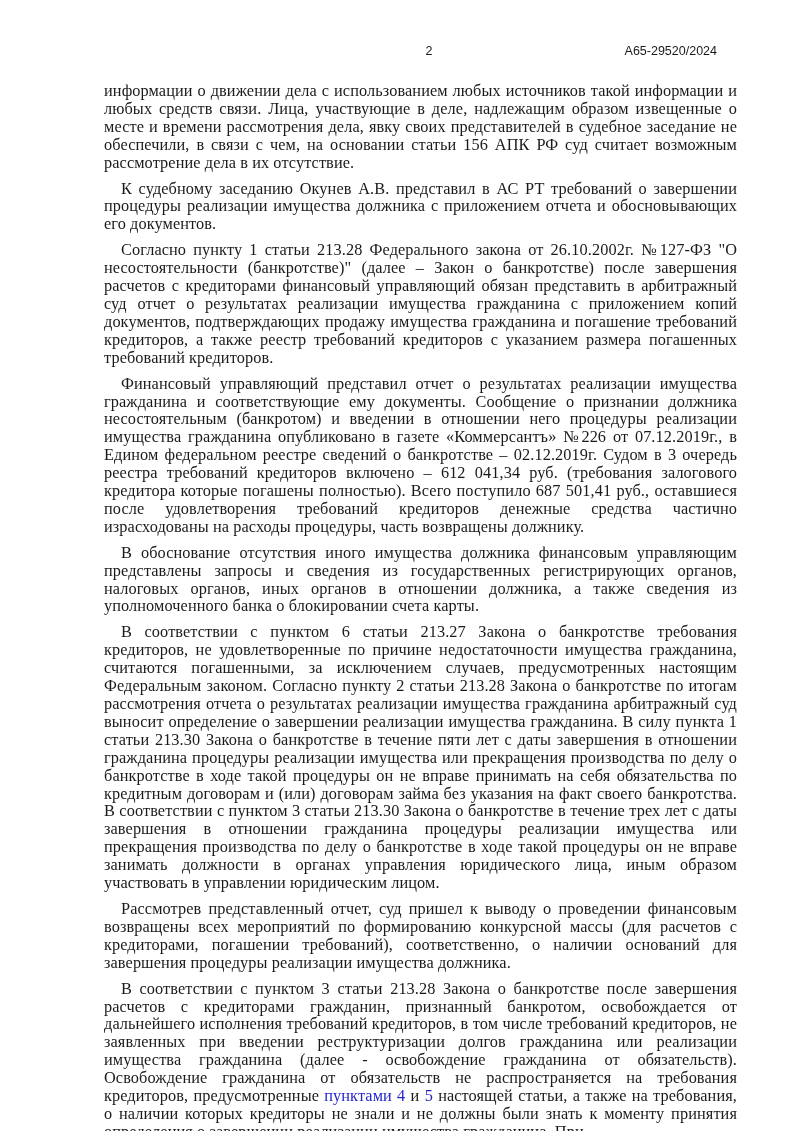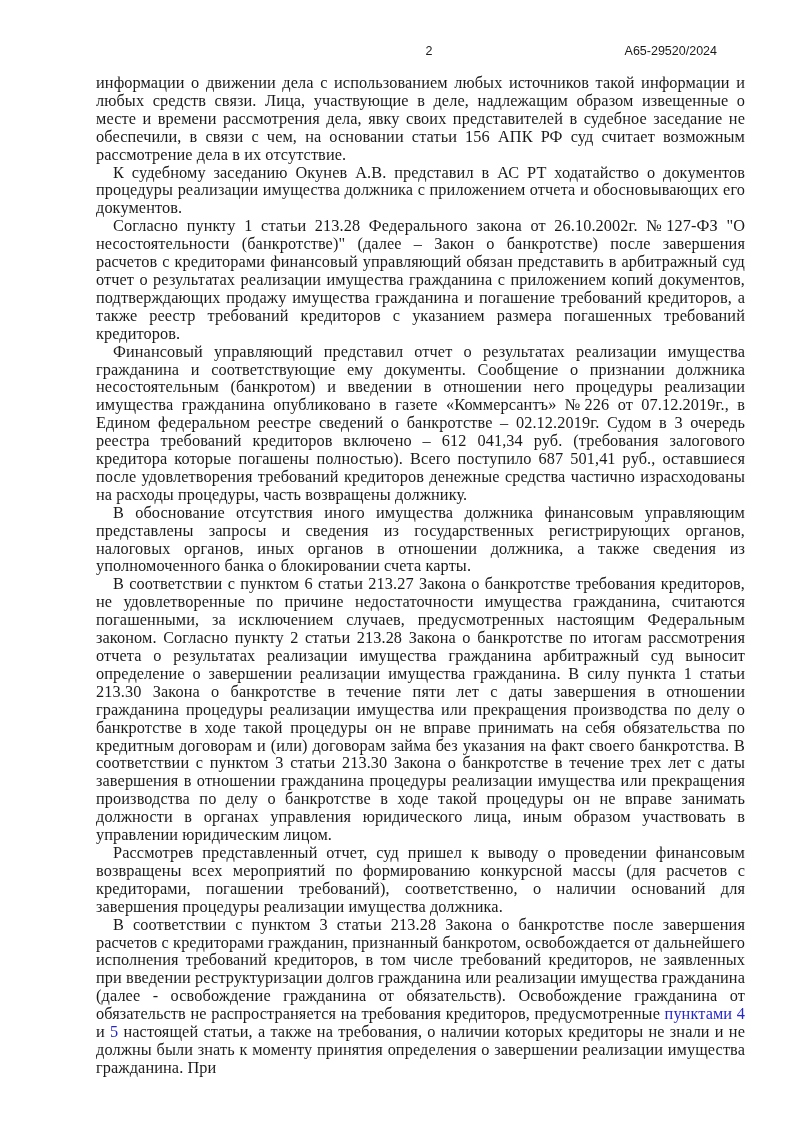--- a/index.html
+++ b/index.html
@@ -42,42 +42,42 @@
     position: absolute;
     top: 74px;
     left: 96px;
     width: 649px;
     font-size: 16.3px;
     line-height: 17.9px;
     text-align: justify;
     letter-spacing: 0.1px;
   }
   .para {
-    margin: 0;
+    margin: 8px;
     text-indent: 17px;
   }
   .para.no-indent {
     text-indent: 0;
   }
   .doclink {
     color: var(--link-color, #2424cc);
     cursor: pointer;
   }
 </style>
 </head>
 <body>
 
 <div class="sheet">
   <div class="header">
     <span class="page-num">2</span>
     <span class="case-num">А65-29520/2024</span>
   </div>
   <div class="content" id="doc-body">
       <p class="para no-indent"><span>информации о движении дела с использованием любых источников такой информации и любых средств связи. Лица, участвующие в деле, надлежащим образом извещенные о месте и времени рассмотрения дела, явку своих представителей в судебное заседание не обеспечили, в связи с чем, на основании статьи 156 АПК РФ суд считает возможным рассмотрение дела в их отсутствие.</span></p>
-      <p class="para"><span>К судебному заседанию Окунев А.В. представил в АС РТ ходатайство о документов процедуры реализации имущества должника с приложением отчета и обосновывающих его документов.</span></p>
+      <p class="para"><span>К судебному заседанию Окунев А.В. представил в АС РТ требований о завершении процедуры реализации имущества должника с приложением отчета и обосновывающих его документов.</span></p>
       <p class="para"><span>Согласно пункту 1 статьи 213.28 Федерального закона от 26.10.2002г. №127-ФЗ "О несостоятельности (банкротстве)" (далее – Закон о банкротстве) после завершения расчетов с кредиторами финансовый управляющий обязан представить в арбитражный суд отчет о результатах реализации имущества гражданина с приложением копий документов, подтверждающих продажу имущества гражданина и погашение требований кредиторов, а также реестр требований кредиторов с указанием размера погашенных требований кредиторов.</span></p>
       <p class="para"><span>Финансовый управляющий представил отчет о результатах реализации имущества гражданина и соответствующие ему документы. Сообщение о признании должника несостоятельным (банкротом) и введении в отношении него процедуры реализации имущества гражданина опубликовано в газете «Коммерсантъ» №226 от 07.12.2019г., в Едином федеральном реестре сведений о банкротстве – 02.12.2019г. Судом в 3 очередь реестра требований кредиторов включено – 612&nbsp;041,34 руб. (требования залогового кредитора которые погашены полностью). Всего поступило 687&nbsp;501,41 руб., оставшиеся после удовлетворения требований кредиторов денежные средства частично израсходованы на расходы процедуры, часть возвращены должнику.</span></p>
       <p class="para"><span>В обоснование отсутствия иного имущества должника финансовым управляющим представлены запросы и сведения из государственных регистрирующих органов, налоговых органов, иных органов в отношении должника, а также сведения из уполномоченного банка о блокировании счета карты.</span></p>
       <p class="para"><span>В соответствии с пунктом 6 статьи 213.27 Закона о банкротстве требования кредиторов, не удовлетворенные по причине недостаточности имущества гражданина, считаются погашенными, за исключением случаев, предусмотренных настоящим Федеральным законом. Согласно пункту 2 статьи 213.28 Закона о банкротстве по итогам рассмотрения отчета о результатах реализации имущества гражданина арбитражный суд выносит определение о завершении реализации имущества гражданина. В силу пункта 1 статьи 213.30 Закона о банкротстве в течение пяти лет с даты завершения в отношении гражданина процедуры реализации имущества или прекращения производства по делу о банкротстве в ходе такой процедуры он не вправе принимать на себя обязательства по кредитным договорам и (или) договорам займа без указания на факт своего банкротства. В соответствии с пунктом 3 статьи 213.30 Закона о банкротстве в течение трех лет с даты завершения в отношении гражданина процедуры реализации имущества или прекращения производства по делу о банкротстве в ходе такой процедуры он не вправе занимать должности в органах управления юридического лица, иным образом участвовать в управлении юридическим лицом.</span></p>
       <p class="para"><span>Рассмотрев представленный отчет, суд пришел к выводу о проведении финансовым возвращены всех мероприятий по формированию конкурсной массы (для расчетов с кредиторами, погашении требований),  соответственно, о наличии оснований для завершения процедуры реализации имущества должника.</span></p>
       <p class="para"><span>В соответствии с пунктом 3 статьи 213.28 Закона о банкротстве после завершения расчетов с кредиторами гражданин, признанный банкротом, освобождается от дальнейшего исполнения требований кредиторов, в том числе требований кредиторов, не заявленных при введении реструктуризации долгов гражданина или реализации имущества гражданина (далее - освобождение гражданина от обязательств). Освобождение гражданина от обязательств не распространяется на требования кредиторов, предусмотренные </span><span class="doclink">пунктами 4</span><span> и </span><span class="doclink">5</span><span> настоящей статьи, а также на требования, о наличии которых кредиторы не знали и не должны были знать к моменту принятия определения о завершении реализации имущества гражданина. При</span></p>
     </div>
 </div>
 
 </body></html>

